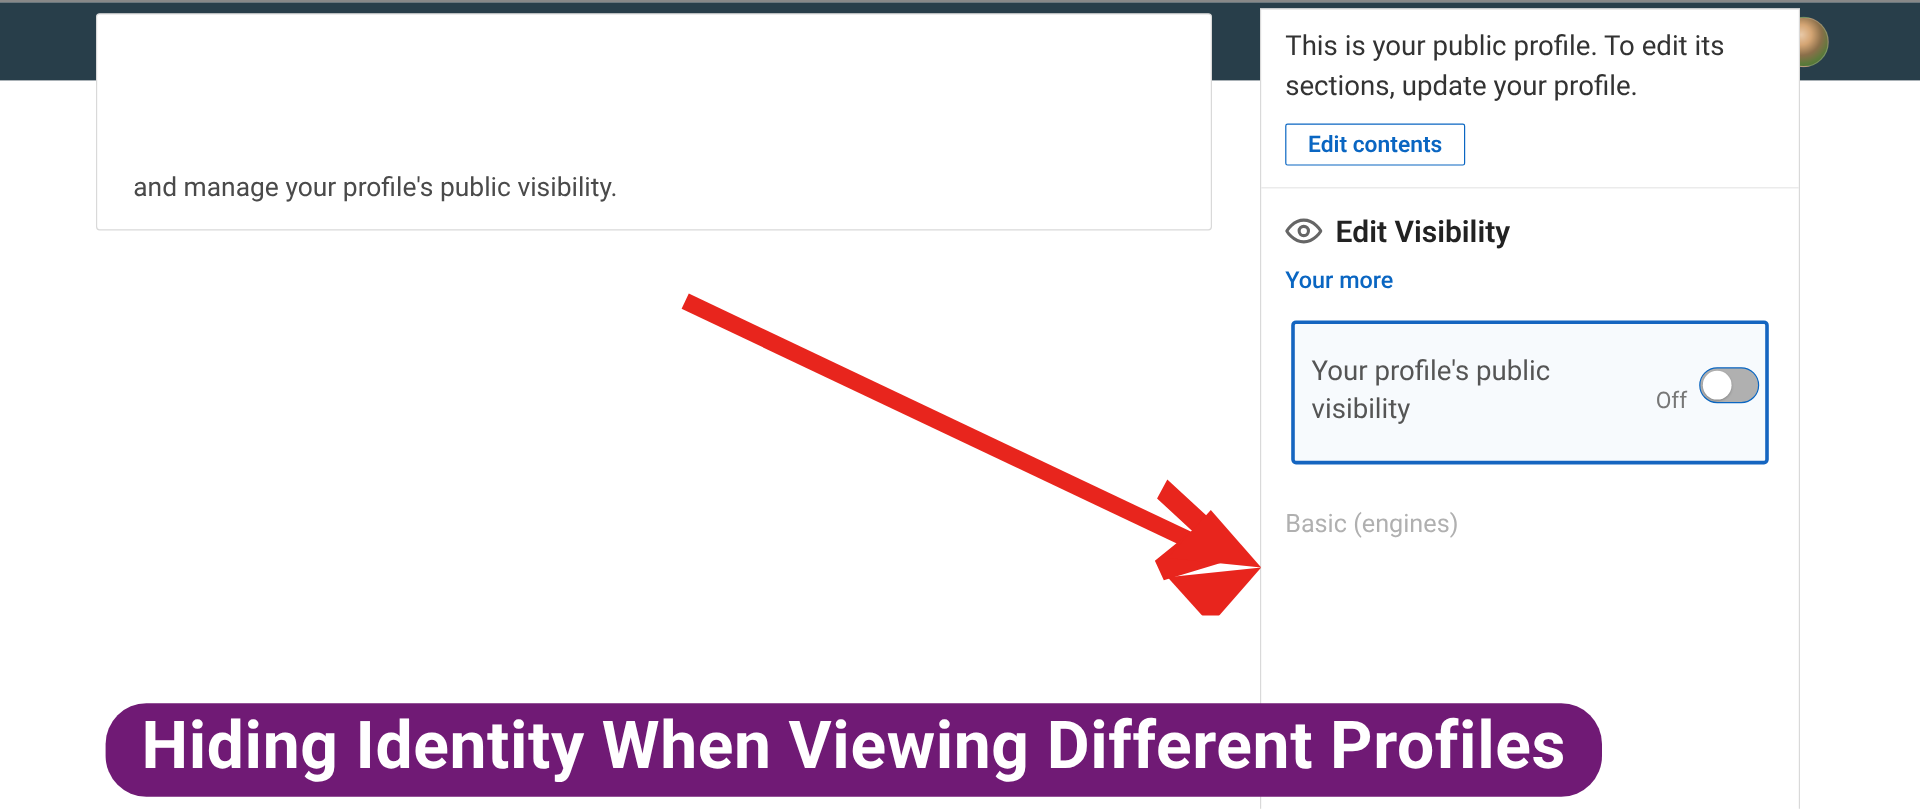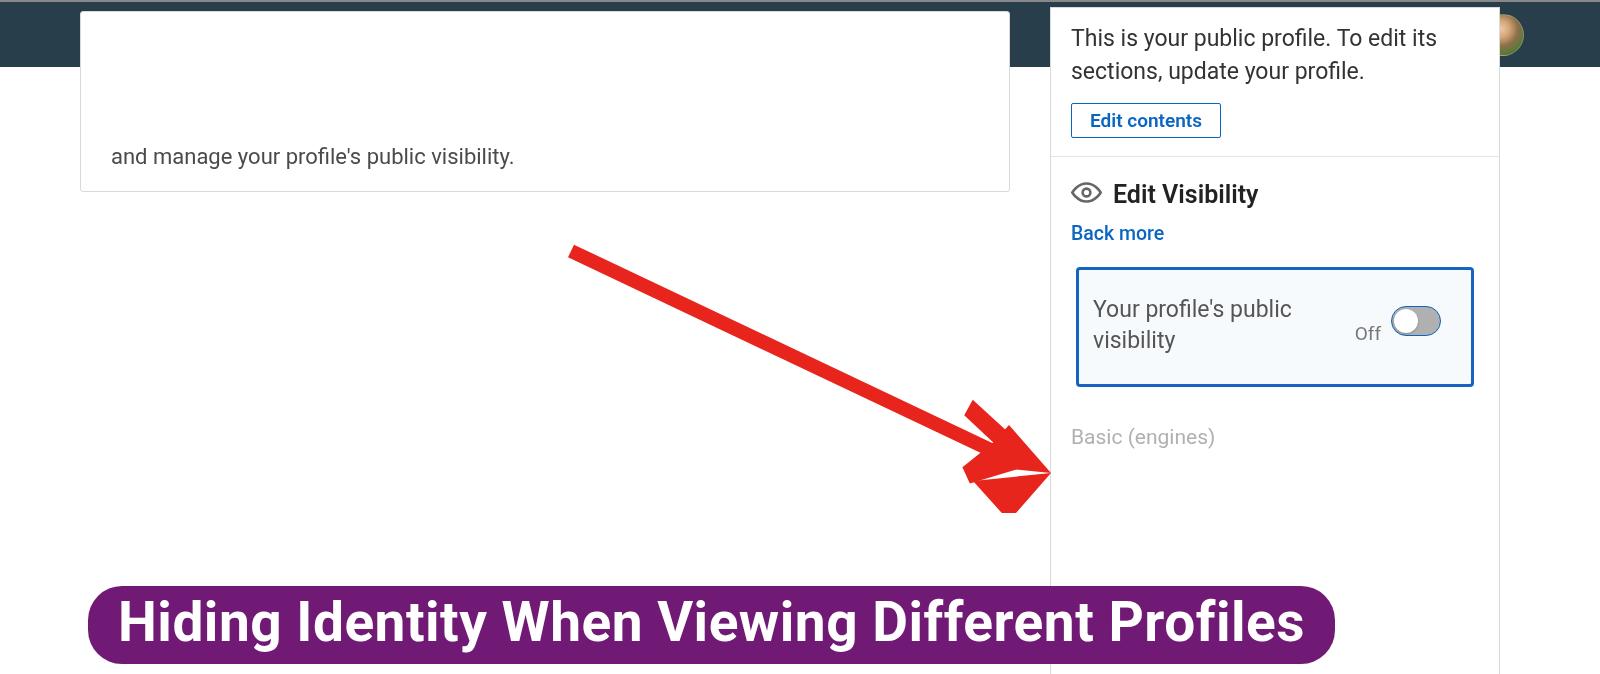--- a/index.html
+++ b/index.html
@@ -142,21 +142,21 @@
     color: #0a66c2;
     font-size: 19.5px;
     font-weight: 500;
   }
 
   .public-visibility-box {
     margin: 22px 5px 0 5px;
     border: 3px solid #1565c0;
     background: #f7fafd;
     border-radius: 4px;
-    padding: 24px 30px 28px 14px;
+    padding: 24px 5px 28px 14px;
     display: flex;
     align-items: flex-start;
     justify-content: space-between;
   }
   .pv-label {
     font-size: 23px;
     color: #555;
     line-height: 1.35;
     max-width: 240px;
   }
@@ -257,21 +257,21 @@
     <div class="sidebar-section divider">
       <div class="section-header">
         <span class="eye-icon">
           <svg viewBox="0 0 24 24">
               <path d="M1 12s4-7 11-7 11 7 11 7-4 7-11 7S1 12 1 12z"></path>
               <circle cx="12" cy="12" r="3"></circle>
             </svg>
         </span>
         <span class="section-title">Edit Visibility</span>
       </div>
-      <span class="learn-more">Back more</span>
+      <span class="learn-more">Your more</span>
 
       <div class="public-visibility-box">
         <span class="pv-label">Your profile's public visibility</span>
         <div class="toggle-wrap">
           <span class="toggle-state">Off</span>
           <div class="toggle">
             <div class="toggle-knob"></div>
           </div>
         </div>
       </div>

